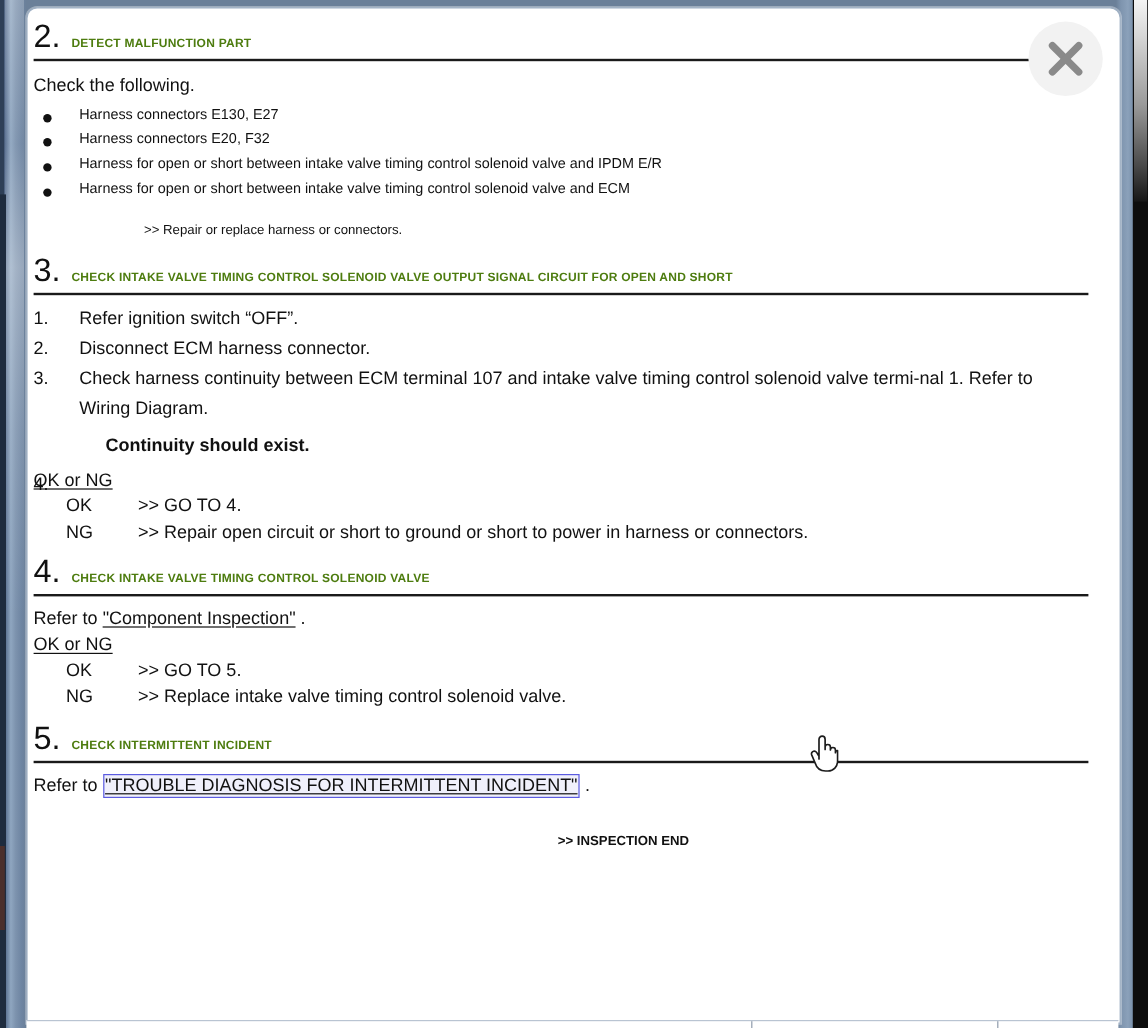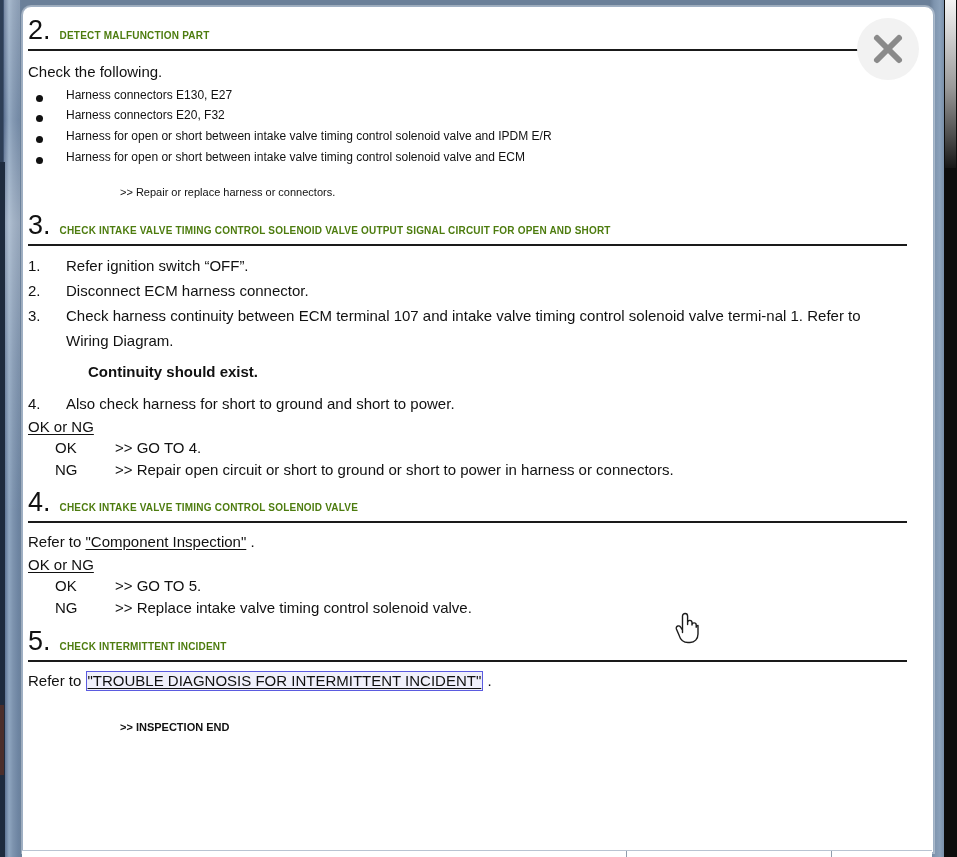--- a/index.html
+++ b/index.html
@@ -182,21 +182,21 @@
     background: #111;
   }
 
   .arrow-line {
     font-size: 11px;
     line-height: 1.6;
     padding-left: 97px;
     margin: 17px 0 10px 0;
     color: #111;
   }
-  .arrow-line.bold { font-weight: bold; }
+  .arrow-line.bold { font-weight: bold; text-align: center; }
 
   ol.numsteps {
     list-style: none;
     margin: 0;
     padding: 0 12px 0 5px;
     counter-reset: n;
   }
   ol.numsteps li {
     position: relative;
     font-size: 15px;
@@ -340,21 +340,20 @@
           </li>
           <li>
             <span class="li-num">3.</span>
             <span>Check harness continuity between ECM terminal 107 and intake valve timing control solenoid valve termi-nal 1. Refer to Wiring Diagram.</span>
           </li>
         </ol>
         <div class="indent-bold">Continuity should exist.</div>
         <ol class="numsteps">
           <li>
             <span class="li-num">4.</span>
-            <span>Also check harness for short to ground and short to power.</span>
           </li>
         </ol>
         <div class="okng-label"><span>OK or NG</span></div>
         <div class="result-row">
           <div class="result-key">OK</div>
           <div class="result-val">&gt;&gt; GO TO 4.</div>
         </div>
         <div class="result-row">
           <div class="result-key">NG</div>
           <div class="result-val">&gt;&gt; Repair open circuit or short to ground or short to power in harness or connectors.</div>

